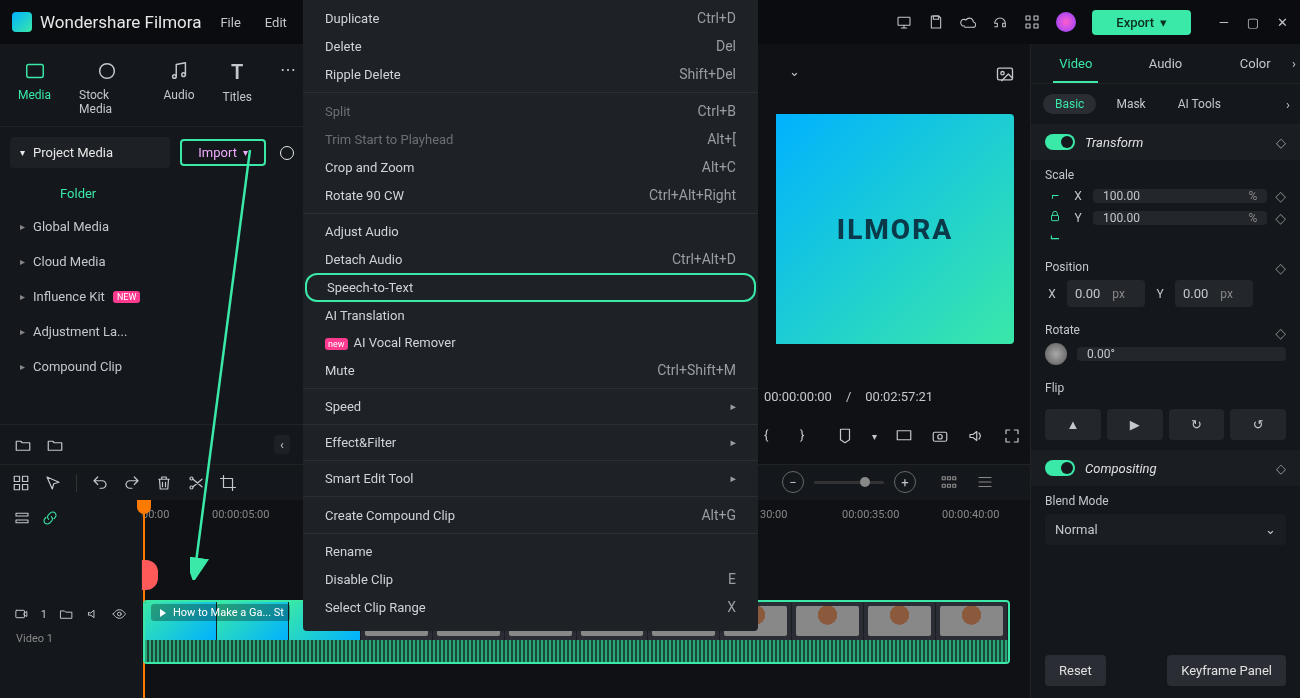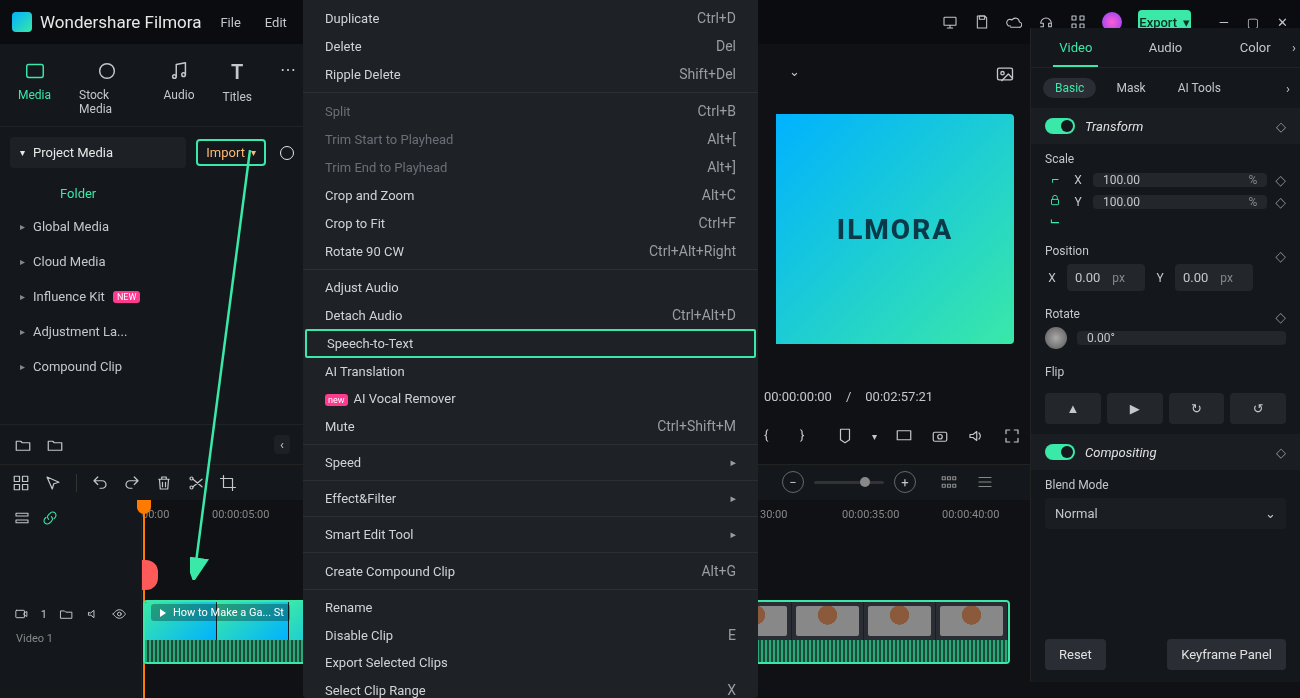--- a/index.html
+++ b/index.html
@@ -5,34 +5,34 @@
 * { margin: 0; padding: 0; box-sizing: border-box; font-family: -apple-system, BlinkMacSystemFont, "Segoe UI", Roboto, sans-serif; }
 body { background: #0f1114; color: #c4c7cc; width: 1300px; height: 698px; overflow: hidden; position: relative; font-size: 13px; }
 .titlebar { height: 44px; background: #0a0c0f; display: flex; align-items: center; padding: 0 12px; gap: 16px; }
 .titlebar .logo { display: flex; align-items: center; gap: 8px; }
 .titlebar .logo-icon { width: 20px; height: 20px; background: linear-gradient(135deg,#00b2ff,#3ae8a8); border-radius: 4px; }
 .titlebar .app-name { color: #e8e8e8; font-size: 17px; }
 .titlebar .menu { display: flex; gap: 24px; color: #c4c7cc; margin-left: 3px; }
 .titlebar .menu span { cursor: pointer; }
 .titlebar .right-icons { margin-left: auto; display: flex; align-items: center; gap: 16px; }
 .titlebar .right-icons .icon { width: 16px; height: 16px; color: #c4c7cc; cursor: pointer; }
-.export-btn { background: #3ae8a8; color: #0a3020; padding: 5px 1px; border-radius: 4px; display: flex; align-items: center; gap: 6px; font-weight: 500; cursor: pointer; }
+.export-btn { background: #3ae8a8; color: #0a3020; padding: 5px 24px; border-radius: 4px; display: flex; align-items: center; gap: 6px; font-weight: 500; cursor: pointer; }
 .window-controls { display: flex; gap: 18px; margin-left: 12px; }
 .window-controls span { cursor: pointer; }
 .profile-dot { width:20px; height:20px; border-radius:50%; background:radial-gradient(circle,#ff5ecf,#8b3fff); }
 
 .main-area { display: flex; height: 420px; }
 .left-panel { width: 304px; background: #14171b; display: flex; flex-direction: column; }
 .top-tabs { display: flex; padding: 10px 8px 0 8px; gap: 8px; border-bottom: 1px solid #1f2226; }
 .top-tab { display: flex; flex-direction: column; align-items: center; padding: 6px 10px 10px; gap: 6px; cursor: pointer; font-size: 12px; color:#c4c7cc; }
 .top-tab.active { color: #3ae8a8; }
 .top-tab .icon { width:24px; height:24px; }
 .project-row { display: flex; align-items: center; padding: 10px 10px; gap: 10px; }
 .project-media-btn { flex:1; background:#1d2025; border-radius:4px; padding:8px 10px; display:flex; align-items:center; gap:8px; color:#e8e8e8; font-size:13px; cursor:pointer; }
-.import-btn { border:2px solid #3ae8a8; border-radius:4px; padding:4px 8px; display:flex; align-items:center; gap:6px; color:#fdba74; cursor:pointer; font-size:13px; }
+.import-btn { border:2px solid #3ae8a8; border-radius:4px; padding:4px 16px; display:flex; align-items:center; gap:6px; color:#f0abfc; cursor:pointer; font-size:13px; }
 .rec-dot { width:14px; height:14px; border-radius:50%; border:1.5px solid #e8e8e8; display:inline-block; margin-left:4px; }
 .folder-label { color:#3ae8a8; padding:8px 0 8px 60px; font-size:13px; }
 .media-tree { padding: 0 10px; }
 .tree-item { display:flex; align-items:center; gap:8px; padding:10px 10px; color:#c4c7cc; cursor:pointer; font-size:13px; }
 .tree-item .chev { font-size:10px; color:#888; }
 .new-badge { font-size:9px; background:#ff3b8f; color:#fff; border-radius:3px; padding:1px 4px; }
 .left-bottom-icons { margin-top:auto; display:flex; gap:14px; padding:10px 14px; align-items:center; border-top:1px solid #1f2226; }
 .left-bottom-icons .spacer { flex:1; }
 .left-bottom-icons .collapse { background:#1d2025; border-radius:4px; padding:2px 6px; cursor:pointer; } 
 .center-panel { flex:1; background:#0f1114; position:relative; }
@@ -44,27 +44,27 @@
 .top-preview-icons { position:absolute; left:475px; right:0; top:20px; display:flex; align-items:center; }
 .top-preview-icons .chev-down { margin-left:10px; cursor:pointer; }
 .top-preview-icons .img-icon { position:absolute; right:285px; top:0; cursor:pointer; }
 
 
 .context-menu { position:absolute; left:303px; top:0; width:455px; background:#1e2126; color:#d0d3d8; z-index:100; border-radius:0 0 4px 4px; padding-bottom:6px; max-height:698px; overflow:hidden; }
 .cm-section { padding:4px 0; border-bottom:1px solid #2b2e33; }
 .cm-section:last-child { border-bottom:none; }
 .cm-item { display:flex; align-items:center; justify-content:space-between; padding:6px 22px; cursor:pointer; font-size:13px; }
 .cm-item.disabled { color:#6b6f77; }
-.cm-item.highlight { border:2px solid #3ae8a8; border-radius:2px; margin:0 2px; padding:5px 20px; }
+.cm-item.highlight { border:2px solid #3ae8a8; border-radius:12px; margin:0 2px; padding:5px 20px; }
 .cm-item .sub { font-size:14px; color:#9a9da3; }
 .cm-item .arrow { font-size:11px; color:#9a9da3; }
 .cm-new-badge { font-size:9px; background:#ff3b8f; color:#fff; border-radius:3px; padding:1px 3px; margin-right:6px; }
 
 
-.right-panel { position:absolute; right:0; top:28px; width:270px; height:654px; background:#14171b; border-left:1px solid #222; display:flex; flex-direction:column; }
+.right-panel { position:absolute; right:0; top:44px; width:270px; height:654px; background:#14171b; border-left:1px solid #222; display:flex; flex-direction:column; }
 .rtabs { display:flex; border-bottom:1px solid #222; position:relative; }
 .rtab { flex:1; text-align:center; padding:12px 0; cursor:pointer; color:#c4c7cc; font-size:13px; }
 .rtab.active { color:#3ae8a8; position:relative; }
 .rtab.active::after { content:""; position:absolute; bottom:0; left:25%; right:25%; height:2px; background:#3ae8a8; }
 .rtabs .more { position:absolute; right:4px; top:12px; cursor:pointer; }
 .subtabs { display:flex; gap:8px; padding:10px 12px; align-items:center; position:relative; }
 .chip { padding:3px 12px; border-radius:12px; cursor:pointer; font-size:12px; color:#c4c7cc; }
 .chip.active { background:#2a2d33; color:#3ae8a8; }
 .subtabs .more { position:absolute; right:10px; cursor:pointer; }
 .section-header { display:flex; align-items:center; gap:10px; padding:10px 14px; background:#1a1d22; }
@@ -324,33 +324,25 @@
       </div>
       <div class="cm-section">
         <div class="cm-item disabled">
           <span>Split</span>
           <span class="sub">Ctrl+B</span>
         </div>
         <div class="cm-item disabled">
           <span>Trim Start to Playhead</span>
           <span class="sub">Alt+[</span>
         </div>
-        <div class="cm-item disabled">
-          <span>Trim End to Playhead</span>
-          <span class="sub">Alt+]</span>
-        </div>
         <div class="cm-item">
           <span>Crop and Zoom</span>
           <span class="sub">Alt+C</span>
         </div>
         <div class="cm-item">
-          <span>Crop to Fit</span>
-          <span class="sub">Ctrl+F</span>
-        </div>
-        <div class="cm-item">
           <span>Rotate 90 CW</span>
           <span class="sub">Ctrl+Alt+Right</span>
         </div>
       </div>
       <div class="cm-section">
         <div class="cm-item">
           <span>Adjust Audio</span>
         </div>
         <div class="cm-item">
           <span>Detach Audio</span>
@@ -394,23 +386,20 @@
           <span class="sub">Alt+G</span>
         </div>
       </div>
       <div class="cm-section">
         <div class="cm-item">
           <span>Rename</span>
         </div>
         <div class="cm-item">
           <span>Disable Clip</span>
           <span class="sub">E</span>
-        </div>
-        <div class="cm-item">
-          <span>Export Selected Clips</span>
         </div>
         <div class="cm-item">
           <span>Select Clip Range</span>
           <span class="sub">X</span>
         </div>
       </div>
     </div>
 </div>
 
 <svg class="arrow-annotation" viewBox="0 0 80 430">
@@ -465,21 +454,21 @@
           <div class="num-input">
               <span>100.00</span>
               <span class="unit">%</span>
             </div>
           <span class="diamond-sm">◇</span>
         </div>
       </div>
     </div>
   </div>
   <div class="prop">
-    <div style="display:flex;justify-content:space-between;align-items:flex-end">
+    <div style="display:flex;justify-content:space-between;align-items:flex-start">
       <div class="prop-label">Position</div>
       <span class="diamond-sm">◇</span>
     </div>
     <div class="position-row">
       <span class="axis-label">X</span>
       <div class="pos-input">
           <span>0.00</span>
           <span class="unit">px</span>
         </div>
       <span class="axis-label">Y</span>

